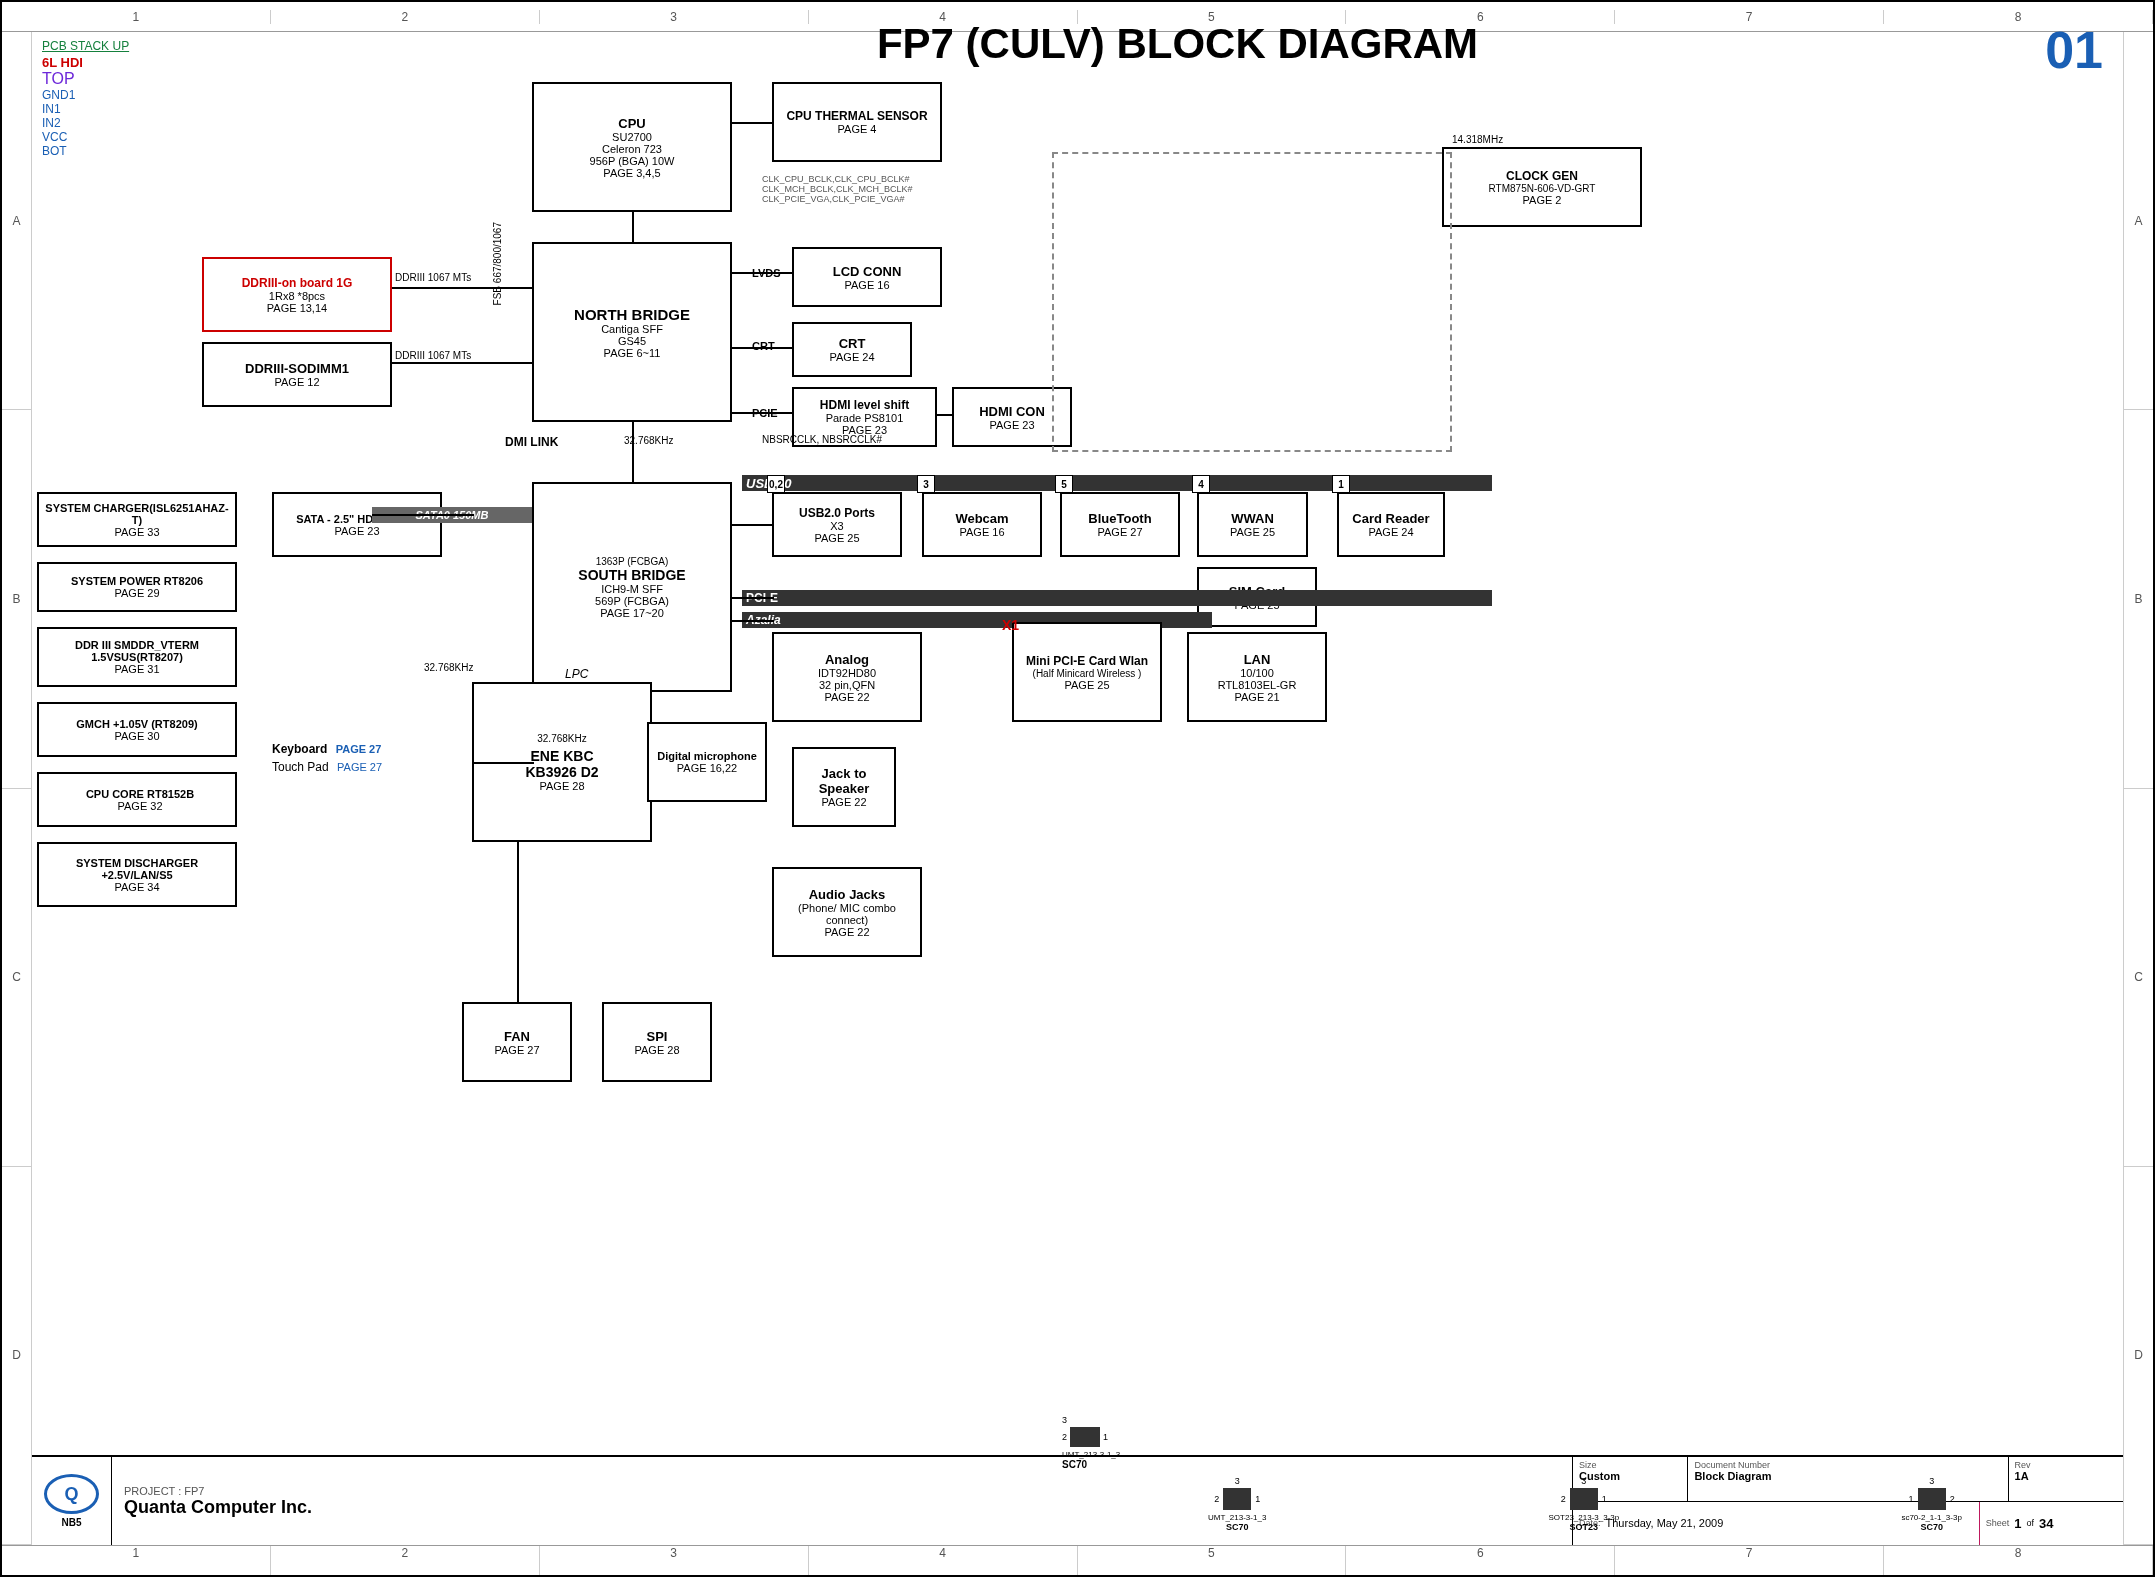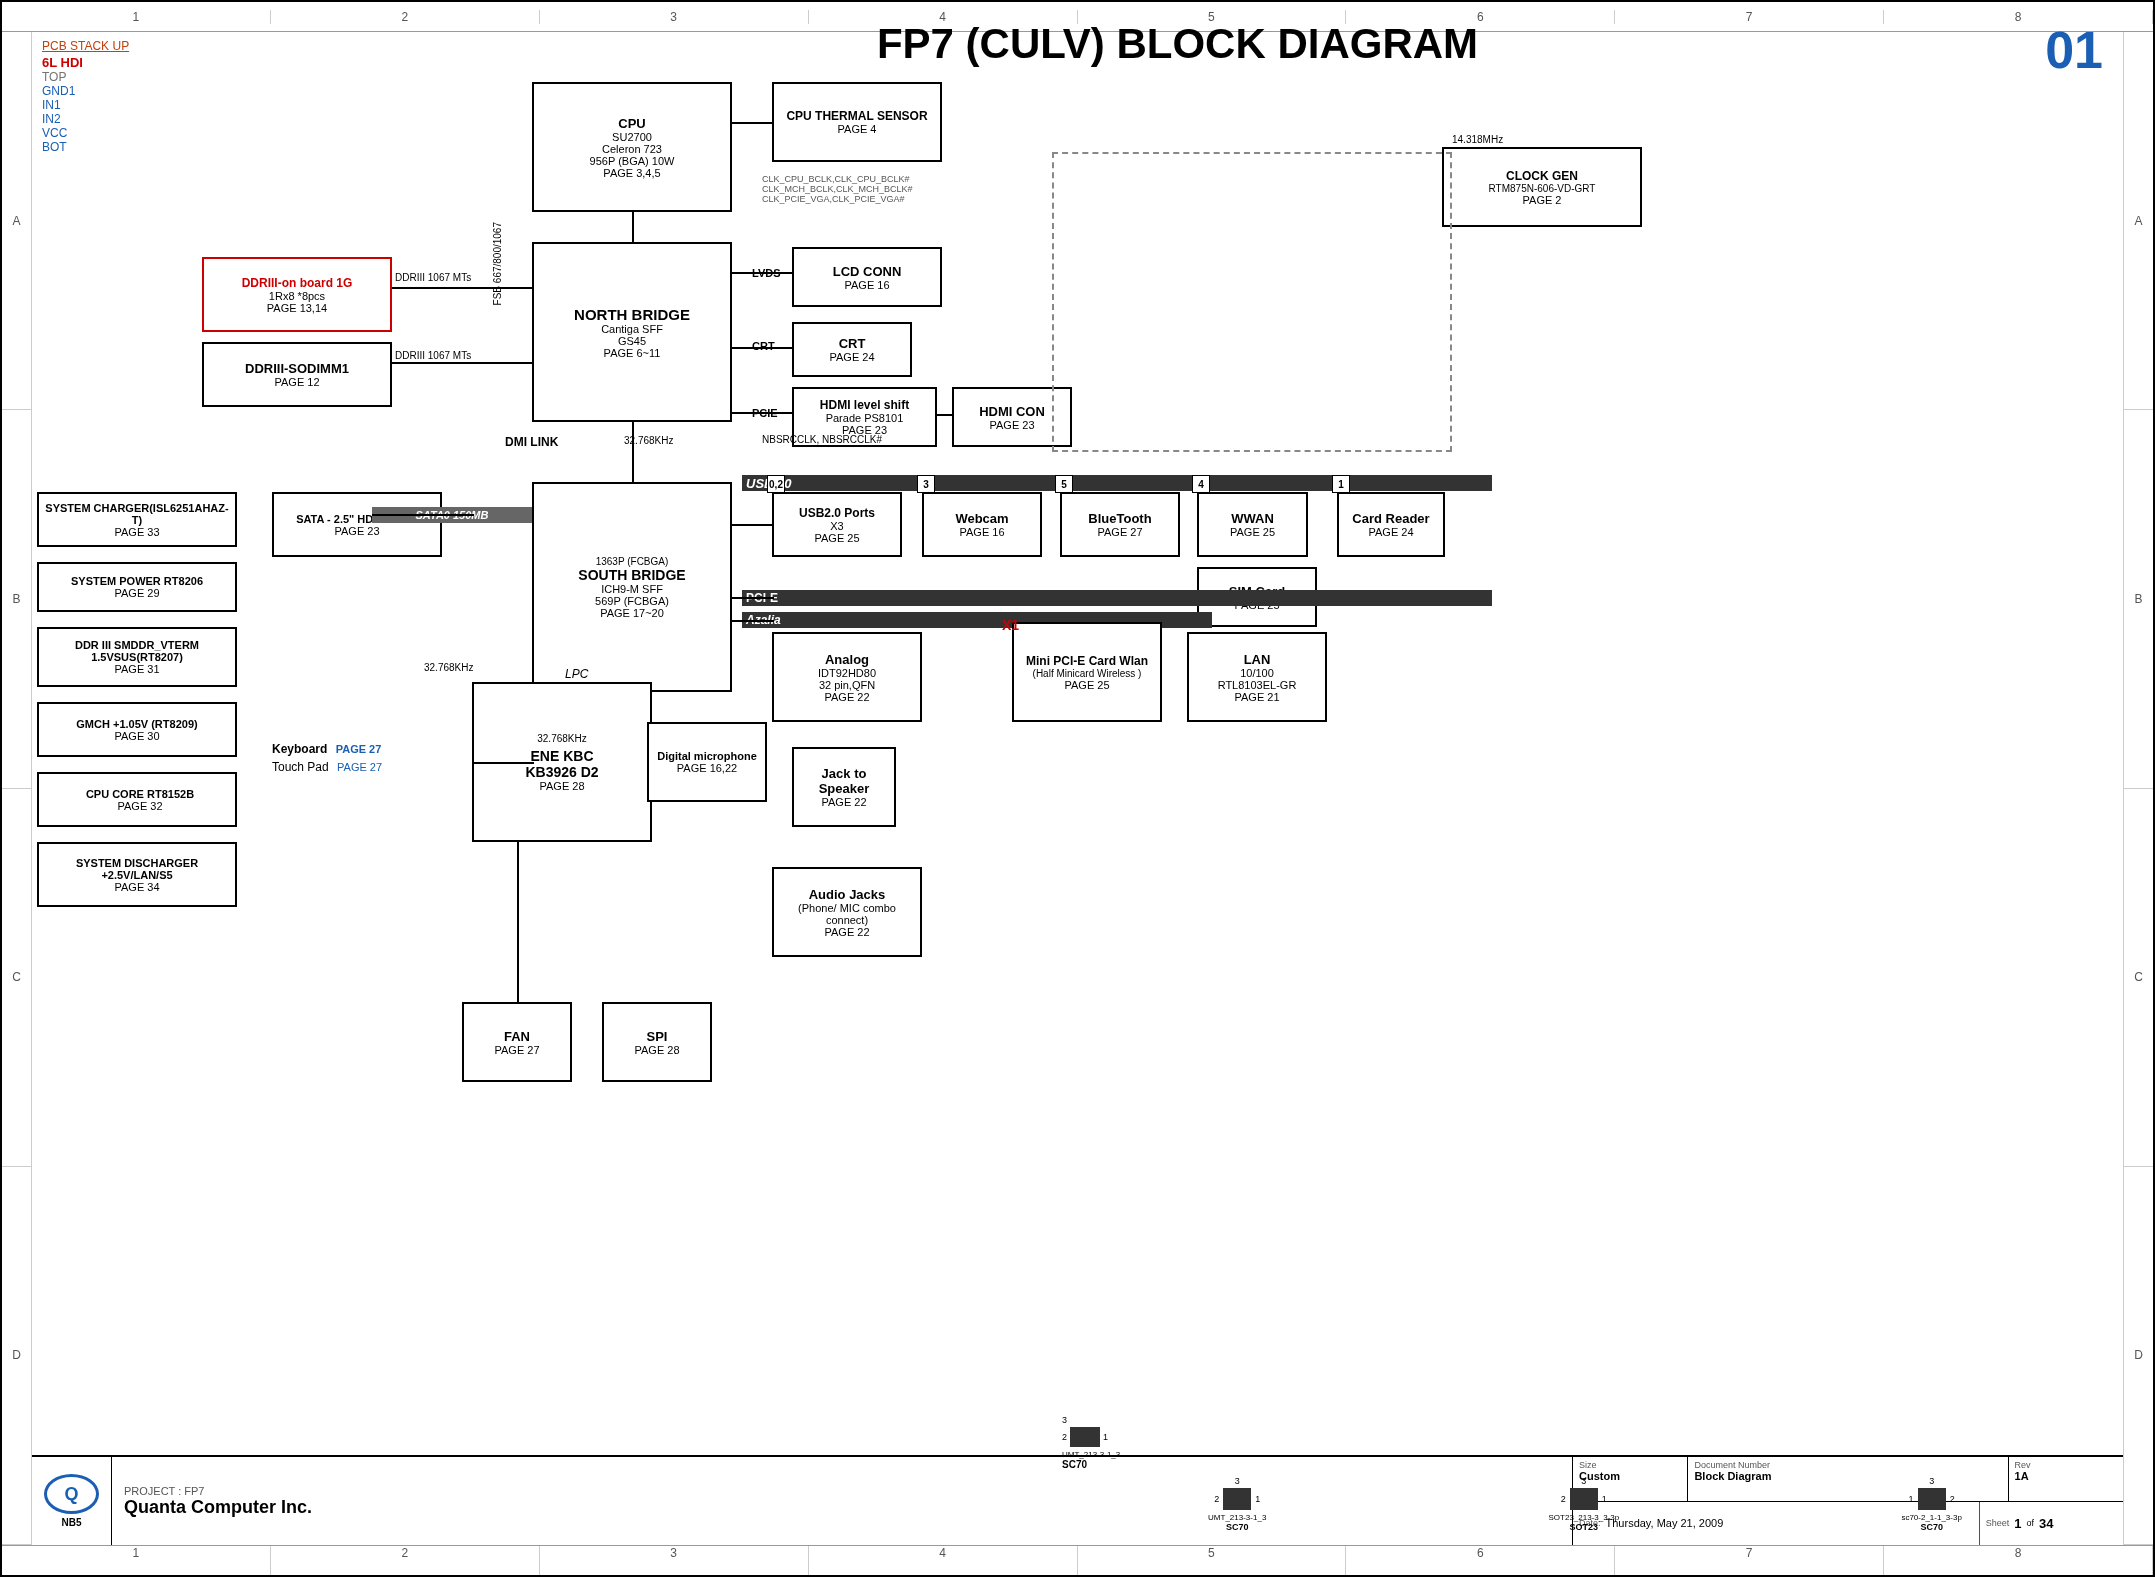--- a/index.html
+++ b/index.html
@@ -428,23 +428,23 @@
     <div class="grid-col">6</div>
     <div class="grid-col">7</div>
     <div class="grid-col">8</div>
   </div>
 
   <div class="main-title">FP7 (CULV) BLOCK DIAGRAM</div>
 
   <div class="page-num">01</div>
 
   <div class="pcb-stack">
-    <span class="link" style="color:#c2410c; text-decoration:underline; font-size:12px;">PCB STACK UP</span>
+    <span class="link" style="color:#15803d; text-decoration:underline; font-size:12px;">PCB STACK UP</span>
     <span class="red" style="display:block; font-size:13px; font-weight:bold; color:#c00;">6L HDI</span>
-    <span class="blue" style="display:block; color:#737373; font-size:12px;">TOP</span>
+    <span class="blue" style="display:block; color:#6d28d9; font-size:16px;">TOP</span>
     <span class="blue" style="display:block; color:#1a5fb4; font-size:12px;">GND1</span>
     <span class="blue" style="display:block; color:#1a5fb4; font-size:12px;">IN1</span>
     <span class="blue" style="display:block; color:#1a5fb4; font-size:12px;">IN2</span>
     <span class="blue" style="display:block; color:#1a5fb4; font-size:12px;">VCC</span>
     <span class="blue" style="display:block; color:#1a5fb4; font-size:12px;">BOT</span>
   </div>
 
   <div class="block cpu-block">
     <div class="block-title">CPU</div>
     <div class="block-sub">SU2700</div>

